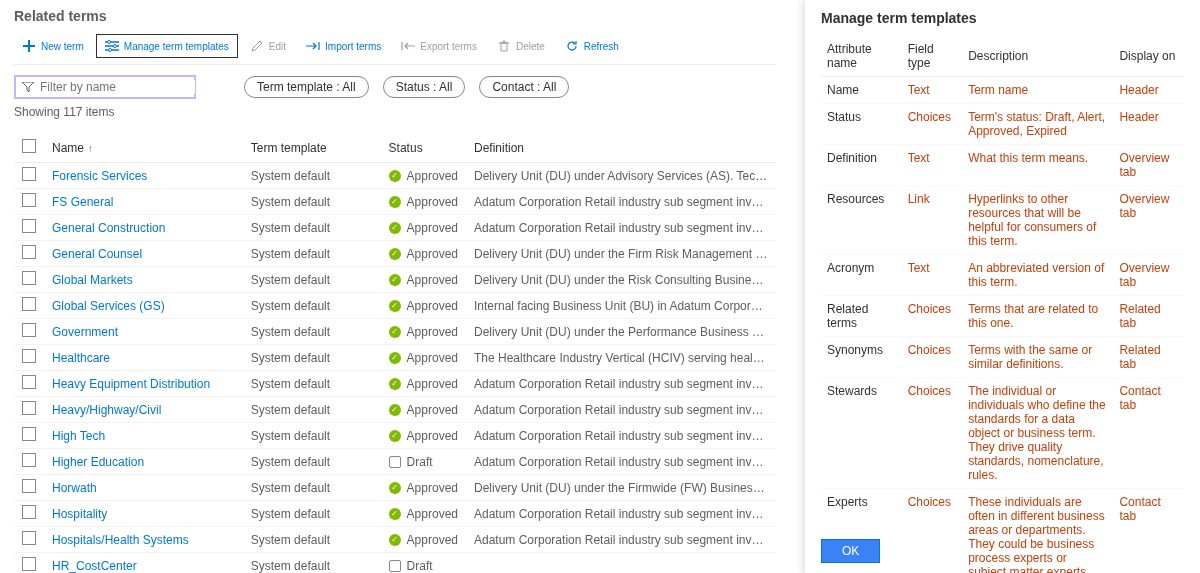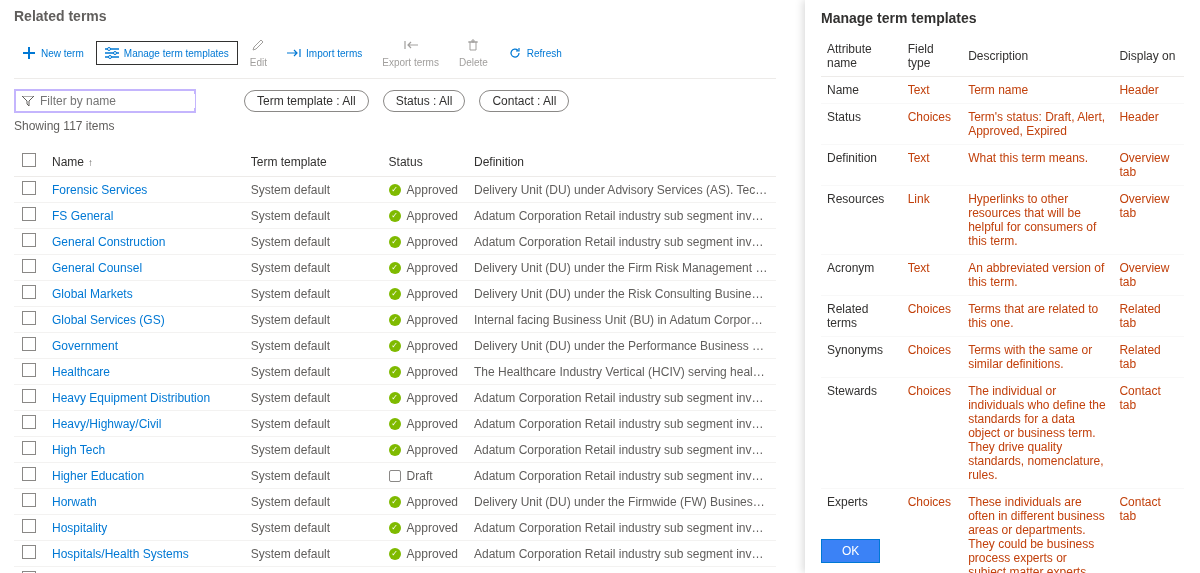--- a/index.html
+++ b/index.html
@@ -4,21 +4,21 @@
 <style>
 * { box-sizing: border-box; margin: 0; padding: 0; }
 body { font-family: "Segoe UI", Arial, sans-serif; font-size: 12px; color: #323130; background: #fff; width: 1200px; height: 573px; overflow: hidden; position: relative; }
 .left-pane { width: 790px; height: 573px; padding: 8px 14px; overflow: hidden; }
 .page-title { font-size: 14px; font-weight: 600; color: #605e5c; margin-bottom: 10px; }
 .toolbar { display: flex; align-items: center; gap: 4px; border-bottom: 1px solid #edebe9; padding-bottom: 6px; margin-bottom: 10px; }
 .tb-btn { display: inline-flex; align-items: center; gap: 5px; padding: 4px 8px; font-size: 10px; color: #323130; cursor: pointer; background: none; border: none; }
 .tb-btn .ic { width: 14px; height: 14px; display: inline-flex; align-items: center; justify-content: center; }
 .tb-btn.primary { color: #0078d4; }
 .tb-btn.boxed { border: 1px solid #323130; }
-.tb-btn.disabled { color: #a19f9d; flex-direction: column; }
+.tb-btn.disabled { color: #a19f9d; }
 .filters-row { display: flex; align-items: center; gap: 14px; margin-bottom: 6px; }
 .filter-input { width: 182px; border: 2px solid #c4b5fd; padding: 3px 6px; font-size: 12px; display: flex; align-items: center; gap: 6px; color: #605e5c; }
 .filter-input input { border: none; outline: none; flex: 1; font-size: 12px; color: #323130; }
 .pill { border: 1px solid #8a8886; border-radius: 12px; padding: 3px 12px; font-size: 12px; color: #323130; cursor: pointer; }
 .count { font-size: 12px; color: #605e5c; margin-bottom: 14px; }
 .table { width: 100%; border-collapse: collapse; }
 .table th { text-align: left; font-weight: 400; color: #323130; font-size: 12px; padding: 6px 8px; border-bottom: 1px solid #edebe9; }
 .table td { text-align: left; font-size: 12px; padding: 4px 8px; border-bottom: 1px solid #f3f2f1; white-space: nowrap; overflow: hidden; text-overflow: ellipsis; max-width: 310px; color: #605e5c; vertical-align: middle; }
 .table .name-link { color: #0078d4; cursor: pointer; }
 .cb { width: 14px; height: 14px; border: 1px solid #8a8886; display: inline-block; }

